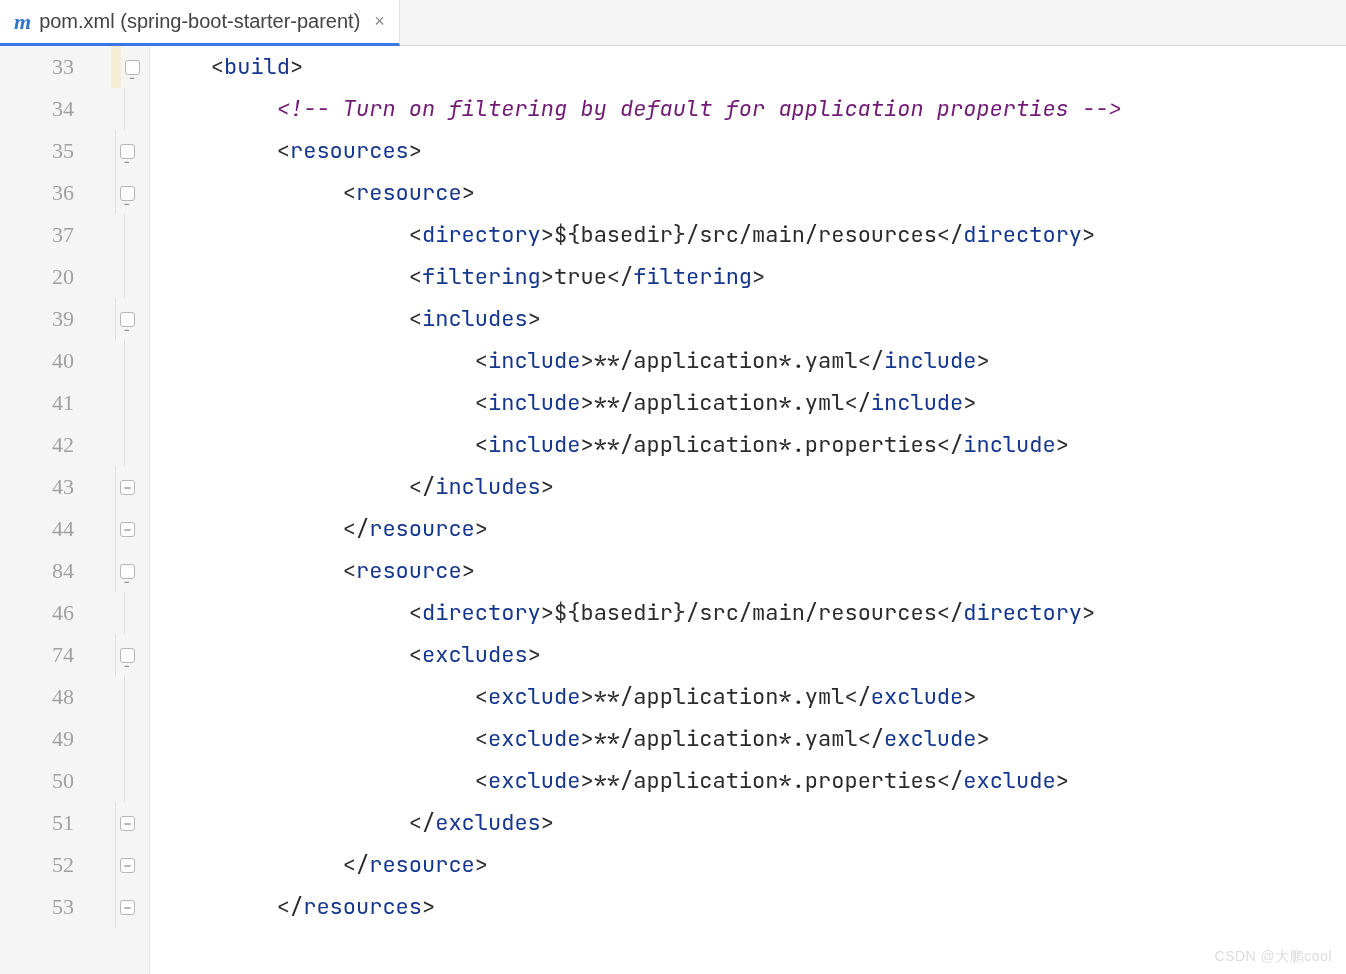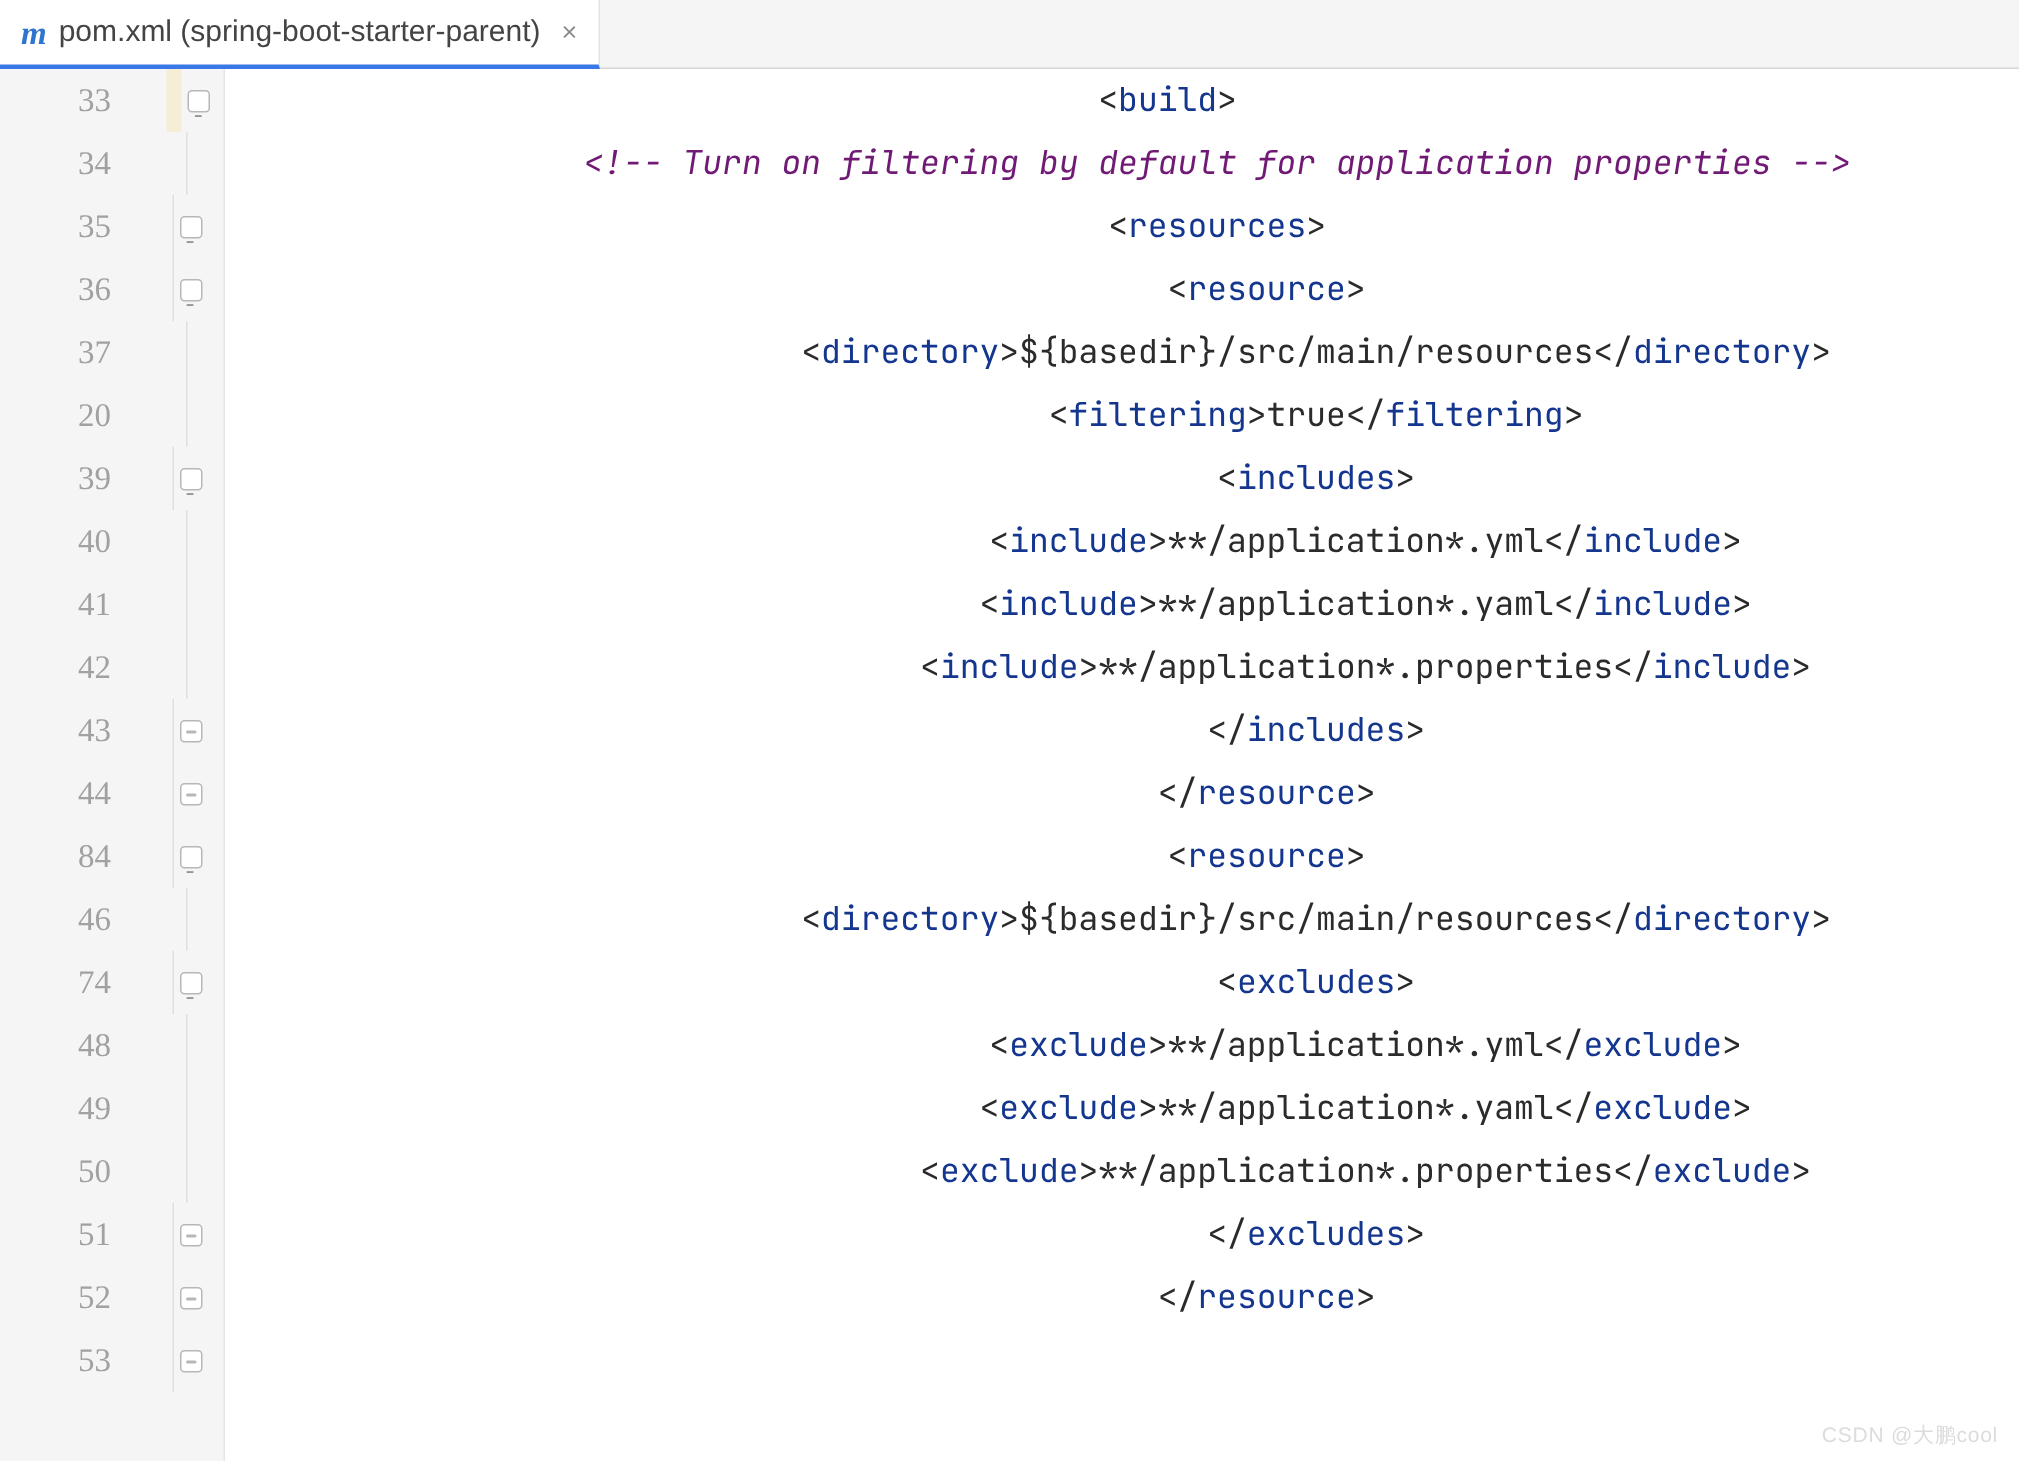--- a/index.html
+++ b/index.html
@@ -107,21 +107,20 @@
   .highlight-strip { background:#f5edd6; width:10px; height:42px; margin-left:2px; }
 
   .code {
     background:#ffffff;
     padding-left: 8px;
   }
   .code-row {
     height:42px; line-height:42px;
     white-space: pre;
     font-variant-ligatures: none;
-    text-align: center;
   }
   .t-brkt  { color:#2a2a2a; }
   .t-tag   { color:#14368e; }
   .t-text  { color:#2b2b2b; }
   .t-cmt   { color:#701a75; font-style: italic; }
   .watermark {
     position: fixed;
     right: 14px;
     bottom: 8px;
     font-family: Arial, sans-serif;
@@ -243,29 +242,30 @@
       </div>
     </div>
   <div class="code" id="code-area">
       <div class="code-row"><span>    </span><span class="t-brkt">&lt;</span><span class="t-tag">build</span><span class="t-brkt">&gt;</span></div>
       <div class="code-row"><span>         </span><span class="t-cmt">&lt;!-- Turn on filtering by default for application properties --&gt;</span></div>
       <div class="code-row"><span>         </span><span class="t-brkt">&lt;</span><span class="t-tag">resources</span><span class="t-brkt">&gt;</span></div>
       <div class="code-row"><span>              </span><span class="t-brkt">&lt;</span><span class="t-tag">resource</span><span class="t-brkt">&gt;</span></div>
       <div class="code-row"><span>                   </span><span class="t-brkt">&lt;</span><span class="t-tag">directory</span><span class="t-brkt">&gt;</span><span class="t-text">${basedir}/src/main/resources</span><span class="t-brkt">&lt;/</span><span class="t-tag">directory</span><span class="t-brkt">&gt;</span></div>
       <div class="code-row"><span>                   </span><span class="t-brkt">&lt;</span><span class="t-tag">filtering</span><span class="t-brkt">&gt;</span><span class="t-text">true</span><span class="t-brkt">&lt;/</span><span class="t-tag">filtering</span><span class="t-brkt">&gt;</span></div>
       <div class="code-row"><span>                   </span><span class="t-brkt">&lt;</span><span class="t-tag">includes</span><span class="t-brkt">&gt;</span></div>
+      <div class="code-row"><span>                        </span><span class="t-brkt">&lt;</span><span class="t-tag">include</span><span class="t-brkt">&gt;</span><span class="t-text">**/application*.yaml</span><span class="t-brkt">&lt;/</span><span class="t-tag">include</span><span class="t-brkt">&gt;</span></div>
       <div class="code-row"><span>                        </span><span class="t-brkt">&lt;</span><span class="t-tag">include</span><span class="t-brkt">&gt;</span><span class="t-text">**/application*.yml</span><span class="t-brkt">&lt;/</span><span class="t-tag">include</span><span class="t-brkt">&gt;</span></div>
-      <div class="code-row"><span>                        </span><span class="t-brkt">&lt;</span><span class="t-tag">include</span><span class="t-brkt">&gt;</span><span class="t-text">**/application*.yaml</span><span class="t-brkt">&lt;/</span><span class="t-tag">include</span><span class="t-brkt">&gt;</span></div>
       <div class="code-row"><span>                        </span><span class="t-brkt">&lt;</span><span class="t-tag">include</span><span class="t-brkt">&gt;</span><span class="t-text">**/application*.properties</span><span class="t-brkt">&lt;/</span><span class="t-tag">include</span><span class="t-brkt">&gt;</span></div>
       <div class="code-row"><span>                   </span><span class="t-brkt">&lt;/</span><span class="t-tag">includes</span><span class="t-brkt">&gt;</span></div>
       <div class="code-row"><span>              </span><span class="t-brkt">&lt;/</span><span class="t-tag">resource</span><span class="t-brkt">&gt;</span></div>
       <div class="code-row"><span>              </span><span class="t-brkt">&lt;</span><span class="t-tag">resource</span><span class="t-brkt">&gt;</span></div>
       <div class="code-row"><span>                   </span><span class="t-brkt">&lt;</span><span class="t-tag">directory</span><span class="t-brkt">&gt;</span><span class="t-text">${basedir}/src/main/resources</span><span class="t-brkt">&lt;/</span><span class="t-tag">directory</span><span class="t-brkt">&gt;</span></div>
       <div class="code-row"><span>                   </span><span class="t-brkt">&lt;</span><span class="t-tag">excludes</span><span class="t-brkt">&gt;</span></div>
       <div class="code-row"><span>                        </span><span class="t-brkt">&lt;</span><span class="t-tag">exclude</span><span class="t-brkt">&gt;</span><span class="t-text">**/application*.yml</span><span class="t-brkt">&lt;/</span><span class="t-tag">exclude</span><span class="t-brkt">&gt;</span></div>
       <div class="code-row"><span>                        </span><span class="t-brkt">&lt;</span><span class="t-tag">exclude</span><span class="t-brkt">&gt;</span><span class="t-text">**/application*.yaml</span><span class="t-brkt">&lt;/</span><span class="t-tag">exclude</span><span class="t-brkt">&gt;</span></div>
       <div class="code-row"><span>                        </span><span class="t-brkt">&lt;</span><span class="t-tag">exclude</span><span class="t-brkt">&gt;</span><span class="t-text">**/application*.properties</span><span class="t-brkt">&lt;/</span><span class="t-tag">exclude</span><span class="t-brkt">&gt;</span></div>
       <div class="code-row"><span>                   </span><span class="t-brkt">&lt;/</span><span class="t-tag">excludes</span><span class="t-brkt">&gt;</span></div>
       <div class="code-row"><span>              </span><span class="t-brkt">&lt;/</span><span class="t-tag">resource</span><span class="t-brkt">&gt;</span></div>
+      <div class="code-row"><span>         </span><span class="t-brkt">&lt;/</span><span class="t-tag">resources</span><span class="t-brkt">&gt;</span></div>
     </div>
 </div>
 
 <div class="watermark">CSDN @大鹏cool</div>
 
 </body></html>

